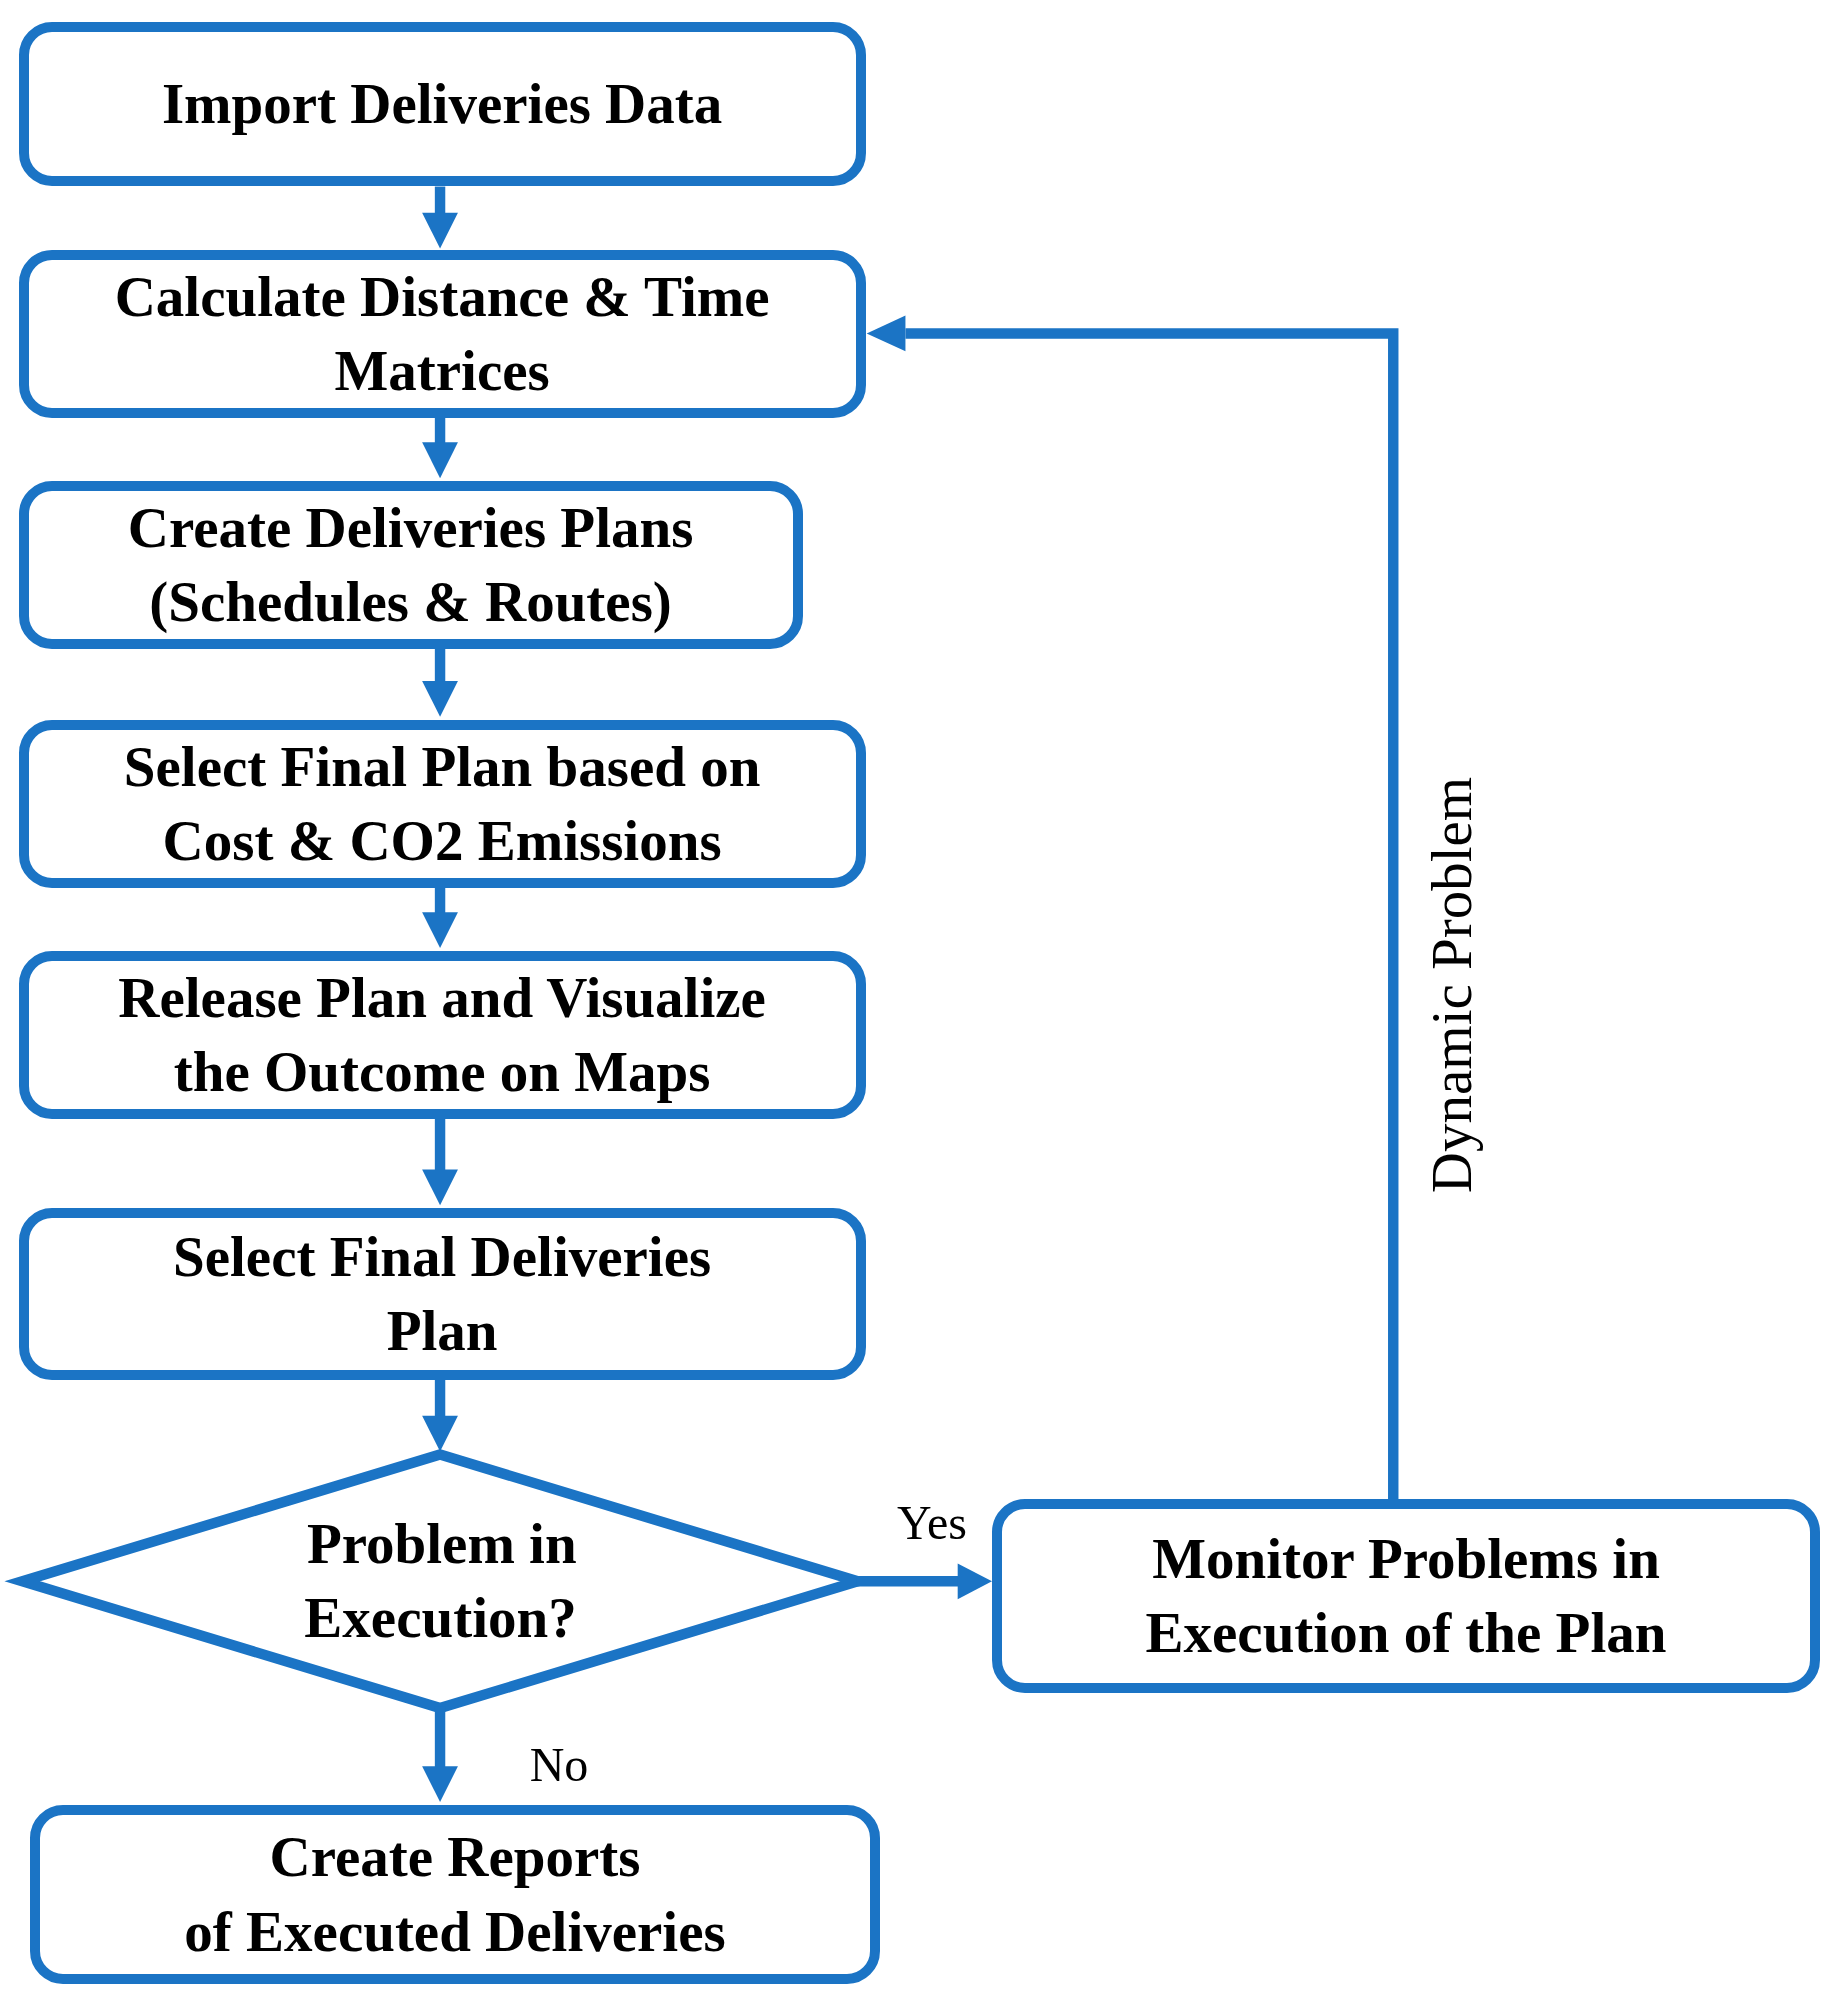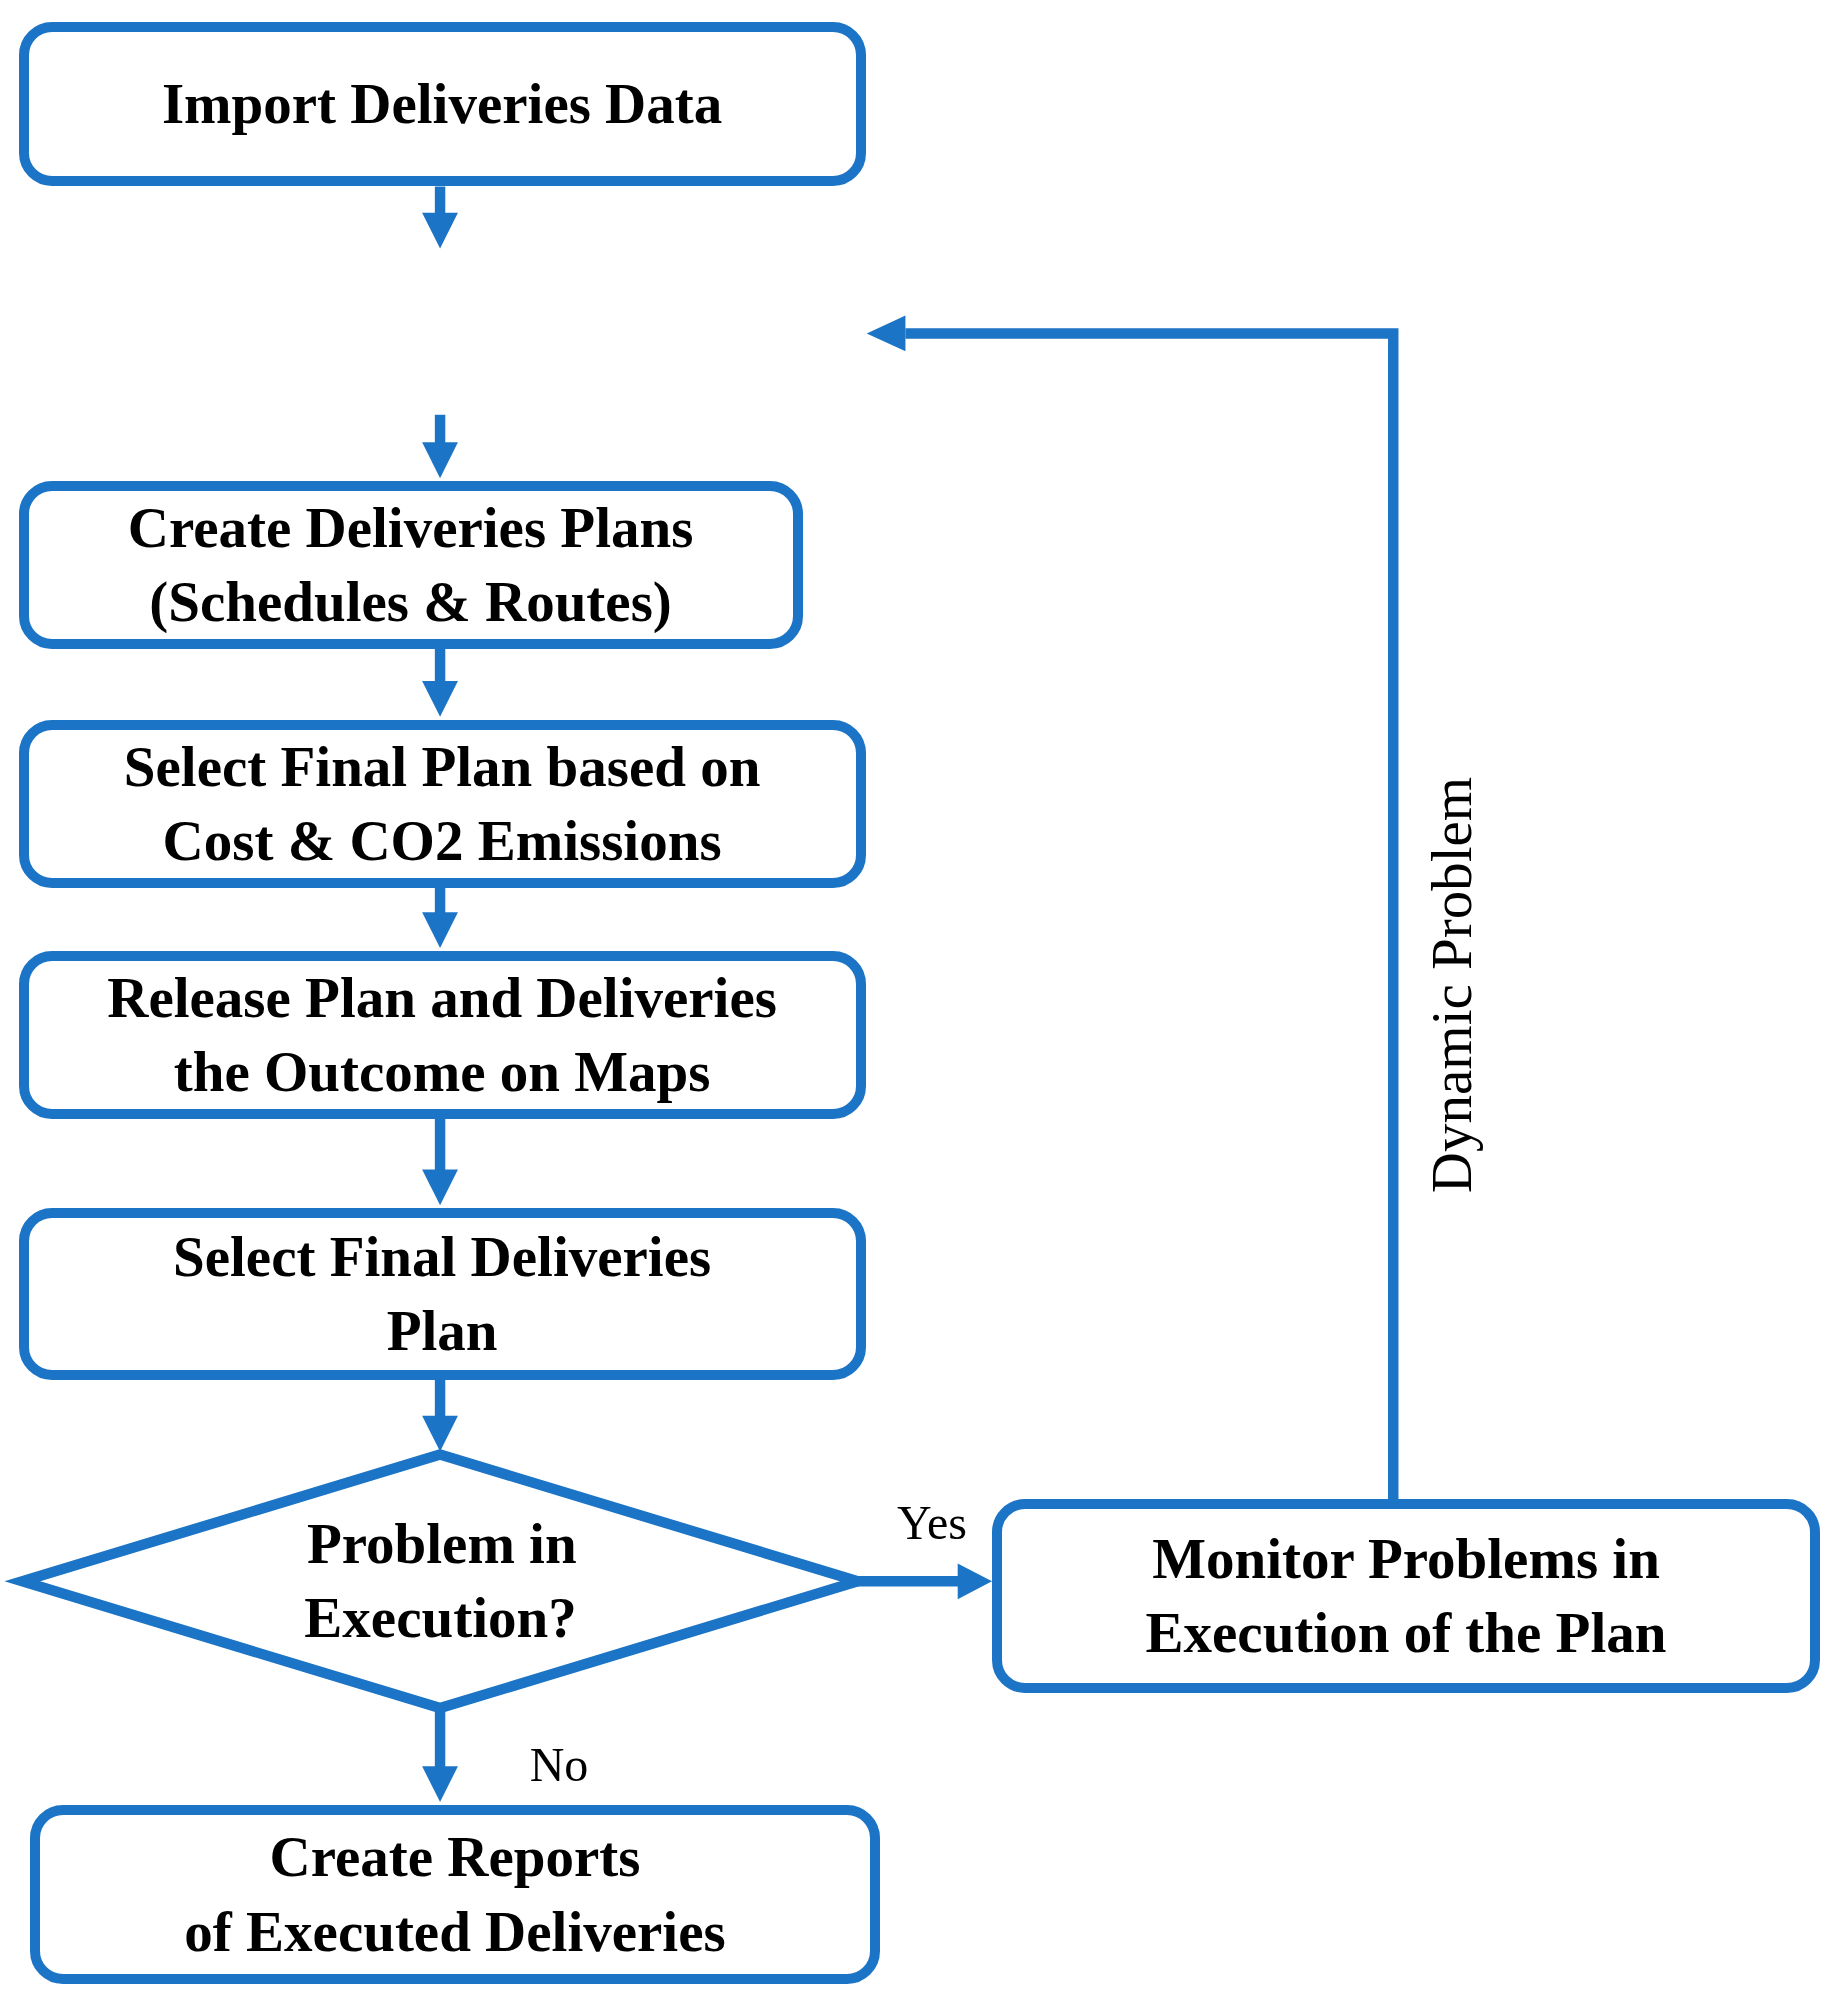--- a/index.html
+++ b/index.html
@@ -124,33 +124,37 @@
     <g>
       <path d="M1868 2012 V447 H1214" fill="none" stroke="#1b74c5" stroke-width="14"></path>
       <polygon points="1214,423 1214,471 1162,447" fill="#1b74c5"></polygon>
     </g>
   </svg>
 
   <div class="node" id="node-import">
     <span class="node-label">Import Deliveries Data</span>
   </div>
 
+  <div class="node" id="node-calculate">
+    <span class="node-label">Calculate Distance &amp; Time
+Matrices</span>
+  </div>
 
   <div class="node" id="node-create-plans">
     <span class="node-label">Create Deliveries Plans
 (Schedules &amp; Routes)</span>
   </div>
 
   <div class="node" id="node-select-plan">
     <span class="node-label">Select Final Plan based on
 Cost &amp; CO2 Emissions</span>
   </div>
 
   <div class="node" id="node-release-plan">
-    <span class="node-label">Release Plan and Deliveries
+    <span class="node-label">Release Plan and Visualize
 the Outcome on Maps</span>
   </div>
 
   <div class="node" id="node-execute">
     <span class="node-label">Select Final Deliveries
 Plan</span>
   </div>
 
   <div class="node" id="node-reports">
     <span class="node-label">Create Reports

